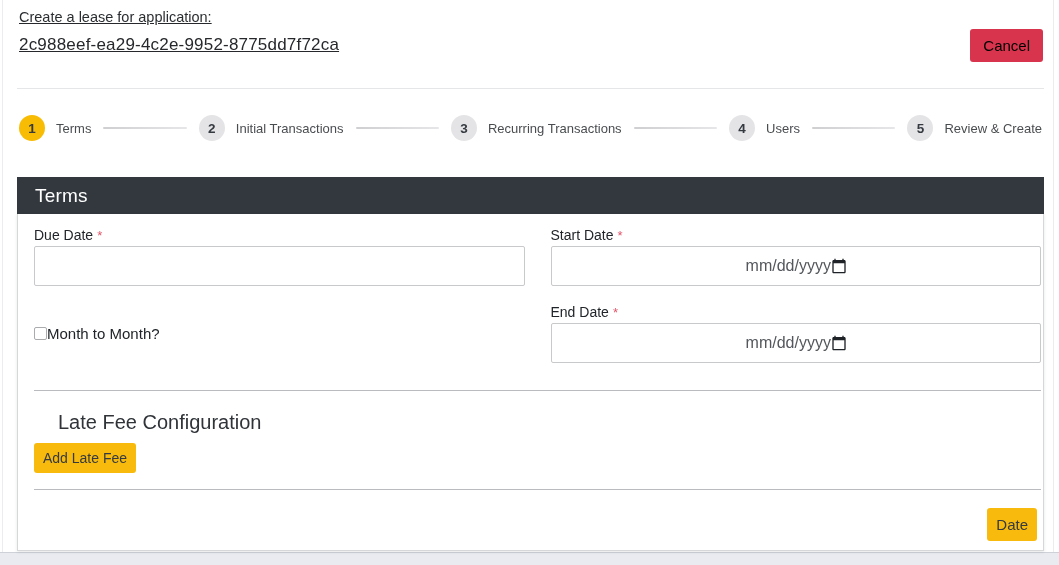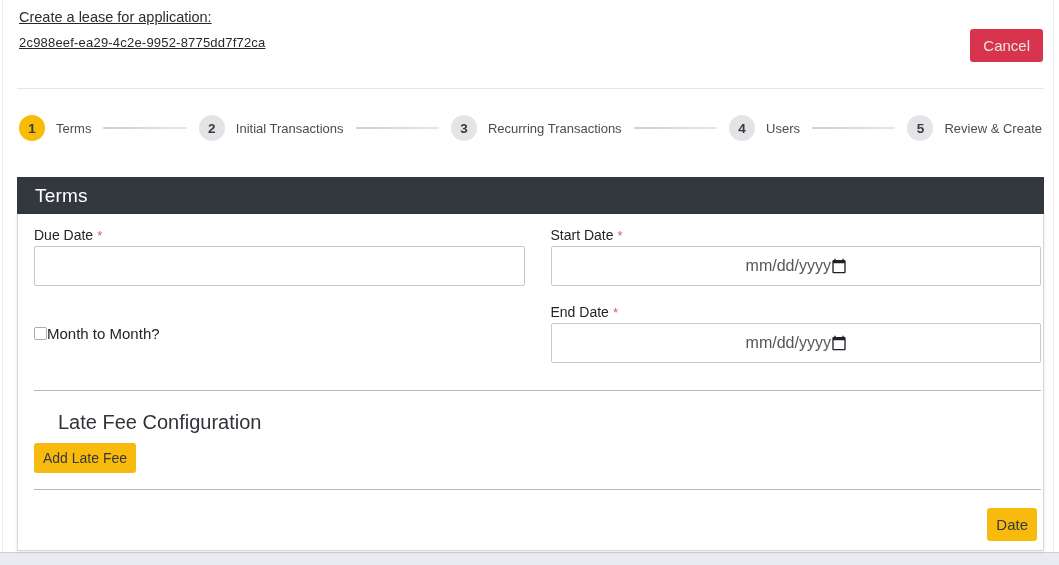--- a/index.html
+++ b/index.html
@@ -30,27 +30,27 @@
 
   
   .header {
     position: relative;
     height: 89px;
     border-bottom: 1px solid #e4e6e8;
     padding: 9px 0 0 2px;
     text-decoration: underline;
   }
   .header-title { font-size: 14.5px; color: #2b2e31; font-weight: 400; }
-  .application-id { font-size: 13px; color: #26282b; margin-top: 10px; letter-spacing: 0.2px; }
+  .application-id { font-size: 17px; color: #26282b; margin-top: 10px; letter-spacing: 0.2px; }
   .cancel-btn {
     position: absolute;
     top: 29px;
     right: 1px;
     background: #d9344e;
-    color: #e5e5e5;
+    color: #000000;
     border: none;
     border-radius: 3px;
     font-family: inherit;
     font-size: 15px;
     padding: 8px 13px;
     cursor: pointer;
   }
 
   
   .stepper {

